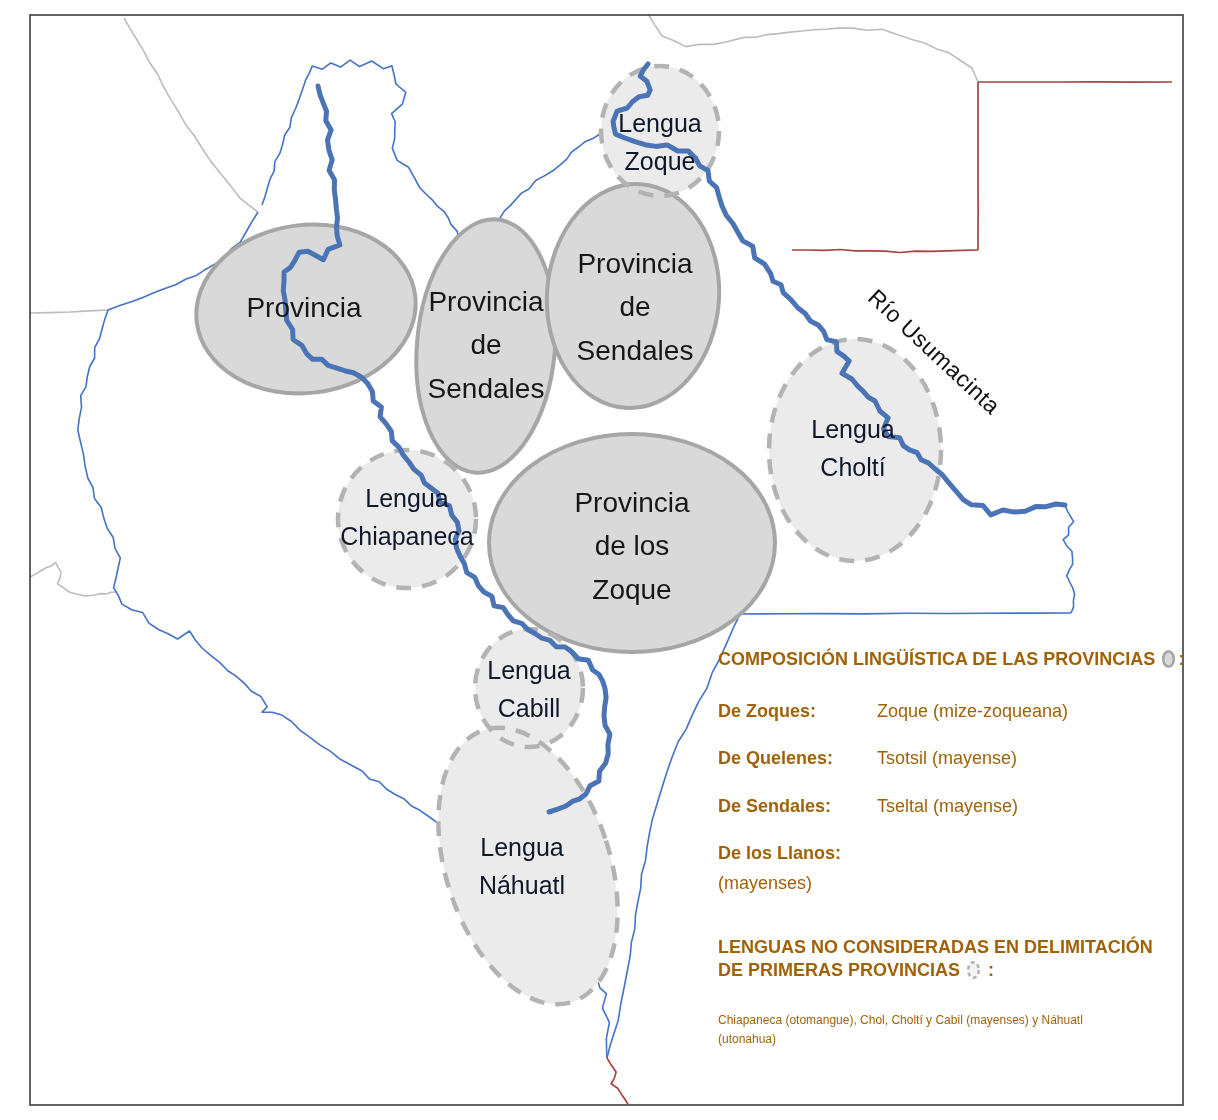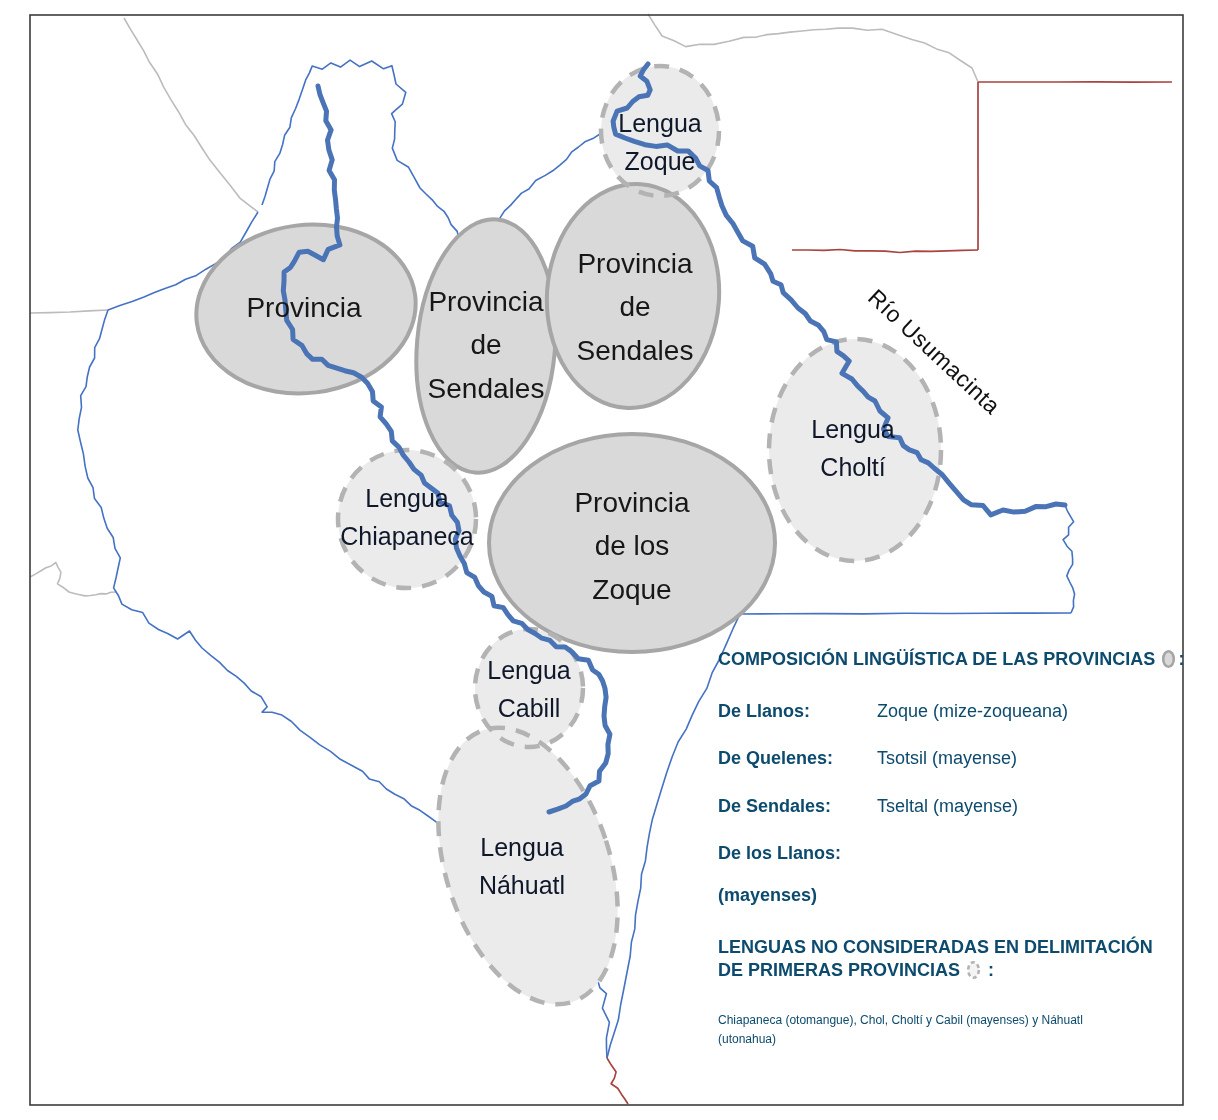--- a/index.html
+++ b/index.html
@@ -14,25 +14,25 @@
   .prov{fill:var(--c-provfill);stroke:var(--c-provstroke);stroke-width:4px;}
   .langfill{fill:var(--c-langfill);stroke:none;}
   .langstroke{fill:none;stroke:var(--c-langstroke);stroke-width:4.5px;stroke-dasharray:15 11;}
   .frame{fill:none;stroke:var(--c-frame);stroke-width:1.6px;}
 
   .label{position:absolute;transform:translate(-50%,-50%);text-align:center;white-space:nowrap;}
   .prov-label{font-size:28px;color:#171717;line-height:1.55;}
   .lang-label{font-size:25px;color:#0f172a;line-height:1.5;}
   .river-label{font-size:23px;color:#101010;letter-spacing:.5px;transform:translate(-50%,-50%) rotate(43deg);}
 
-  .legend-block{position:absolute;color:#0c4a6e;}
+  .legend-block{position:absolute;color:#a16207;}
   .lg-title{font-weight:bold;font-size:18px;line-height:1.25;margin-bottom:30px;}
   .lg-row{display:flex;margin-bottom:26px;font-size:18px;line-height:1.2;}
   .lg-label{width:146px;flex:none;font-weight:bold;}
-  .lg-sub{display:block;font-weight:bold;margin-top:20px;}
+  .lg-sub{display:block;font-weight:normal;margin-top:8px;}
   .lg-value{flex:1;margin-left:13px;}
   .lg-body{font-size:12px;line-height:1.55;width:410px;white-space:normal;}
   .ell-icon{vertical-align:-4px;margin:0 2px 0 6px;}
   .ell-icon ellipse{fill:var(--c-provfill);stroke:var(--c-provstroke);stroke-width:2.6px;}
   .ell-icon.dashed ellipse{fill:#f4f4f4;stroke:var(--c-langstroke);stroke-dasharray:4 3;}
 </style>
 </head>
 <body>
 
 <div class="stage">
@@ -113,21 +113,21 @@
 
   <div class="label river-label" style="left:934px;top:352px">Río Usumacinta</div>
 
   <div class="legend-block" style="left:718px;top:648px;width:470px">
     <div class="lg-title">
       <span>COMPOSICIÓN LINGÜÍSTICA DE LAS PROVINCIAS</span><svg class="ell-icon" width="15" height="20" viewBox="0 0 15 20">
           <ellipse cx="7.5" cy="10" rx="5.3" ry="7.8"></ellipse>
         </svg><span>:</span>
     </div>
     <div class="lg-row">
-      <span class="lg-label">De Llanos:</span>
+      <span class="lg-label">De Zoques:</span>
       <span class="lg-value">Zoque (mize-zoqueana)</span>
     </div>
     <div class="lg-row">
       <span class="lg-label">De Quelenes:</span>
       <span class="lg-value">Tsotsil (mayense)</span>
     </div>
     <div class="lg-row">
       <span class="lg-label">De Sendales:</span>
       <span class="lg-value">Tseltal (mayense)</span>
     </div>

